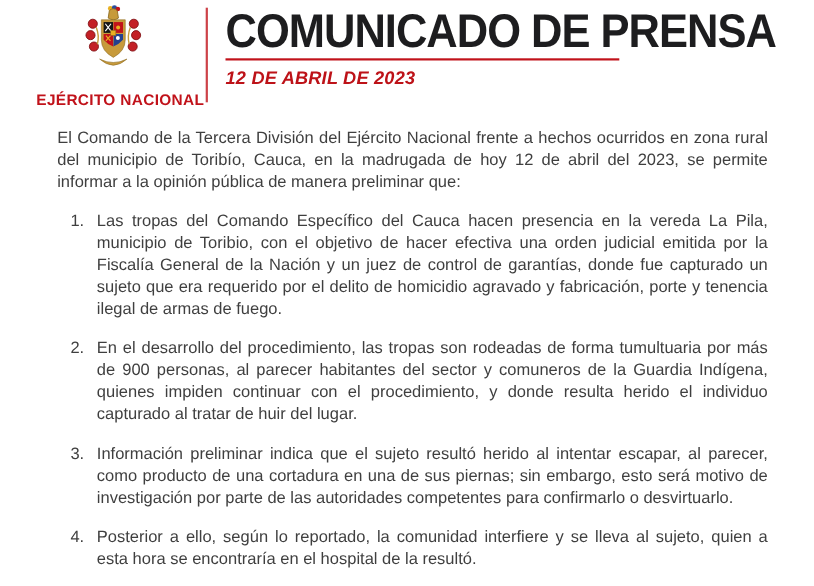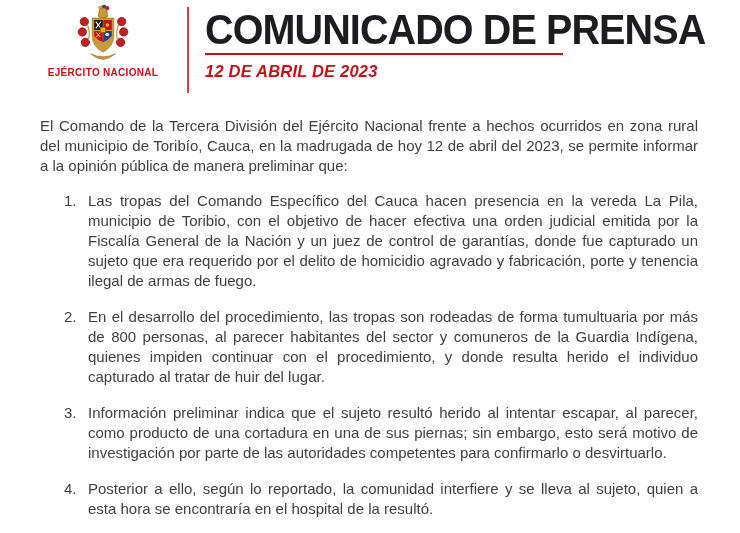--- a/index.html
+++ b/index.html
@@ -5,22 +5,22 @@
   html,body { margin:0; padding:0; background:#ffffff; }
   .page {
     position:relative; width:740px; height:533px; background:#ffffff;
     font-family:"Liberation Sans", sans-serif; overflow:hidden;
   }
 
   
   .logo-block { position:absolute; left:33px; top:4px; width:140px; text-align:center; }
   .crest-svg { width:52px; height:58px; display:inline-block; }
   .org-name {
-    font-size:10px; font-weight:bold; color:#C1121A;
-    letter-spacing:0.3px; white-space:nowrap; margin-top:1px;
+    font-size:14px; font-weight:bold; color:#C1121A;
+    letter-spacing:0.3px; white-space:nowrap; margin-top:15px;
   }
   .header-divider {
     position:absolute; left:187px; top:7px; width:2px; height:86px;
     background:#C1121A; opacity:0.8;
   }
   .title-block { position:absolute; left:205px; top:7px; }
   .doc-title {
     margin:0; font-size:43px; font-weight:bold; color:#1d1d1f;
     line-height:45px; letter-spacing:-1px; white-space:nowrap;
     transform:scaleX(0.92); transform-origin:left center;
@@ -29,21 +29,21 @@
   .doc-date {
     margin-top:7px; font-size:16.5px; font-weight:bold; font-style:italic;
     color:#BD1218; letter-spacing:0.2px;
   }
 
   
   .doc-body {
     position:absolute; left:40px; top:116px; width:658px;
     color:#3F3F3F; font-size:15px; line-height:20px;
   }
-  .intro { margin:0 0 14px 0; text-align:justify; }
+  .intro { margin:0 0 14px 12px; text-align:justify; }
   .numbered-list { margin-top:15px; }
   .list-item { display:flex; margin-bottom:16px; }
   .item-num { flex:0 0 24px; margin-left:24px; }
   .item-text { flex:1; text-align:justify; }
 </style>
 </head>
 <body>
 
 <div class="page">
 
@@ -102,21 +102,21 @@
 
     <div class="numbered-list">
 
       <div class="list-item">
         <span class="item-num">1.</span>
         <span class="item-text">Las tropas del Comando Específico del Cauca hacen presencia en la vereda La Pila, municipio de Toribio, con el objetivo de hacer efectiva una orden judicial emitida por la Fiscalía General de la Nación y un juez de control de garantías, donde fue capturado un sujeto que era requerido por el delito de homicidio agravado y fabricación, porte y tenencia ilegal de armas de fuego.</span>
       </div>
 
       <div class="list-item">
         <span class="item-num">2.</span>
-        <span class="item-text">En el desarrollo del procedimiento, las tropas son rodeadas de forma tumultuaria por más de 800 personas, al parecer habitantes del sector y comuneros de la Guardia Indígena, quienes impiden continuar con el procedimiento, y donde resulta herido el individuo capturado al tratar de huir del lugar.</span>
+        <span class="item-text">En el desarrollo del procedimiento, las tropas son rodeadas de forma tumultuaria por más de 900 personas, al parecer habitantes del sector y comuneros de la Guardia Indígena, quienes impiden continuar con el procedimiento, y donde resulta herido el individuo capturado al tratar de huir del lugar.</span>
       </div>
 
       <div class="list-item">
         <span class="item-num">3.</span>
         <span class="item-text">Información preliminar indica que el sujeto resultó herido al intentar escapar, al parecer, como producto de una cortadura en una de sus piernas; sin embargo, esto será motivo de investigación por parte de las autoridades competentes para confirmarlo o desvirtuarlo.</span>
       </div>
 
       <div class="list-item">
         <span class="item-num">4.</span>
         <span class="item-text">Posterior a ello, según lo reportado, la comunidad interfiere y se lleva al sujeto, quien a esta hora se encontraría en el hospital de la resultó.</span>

